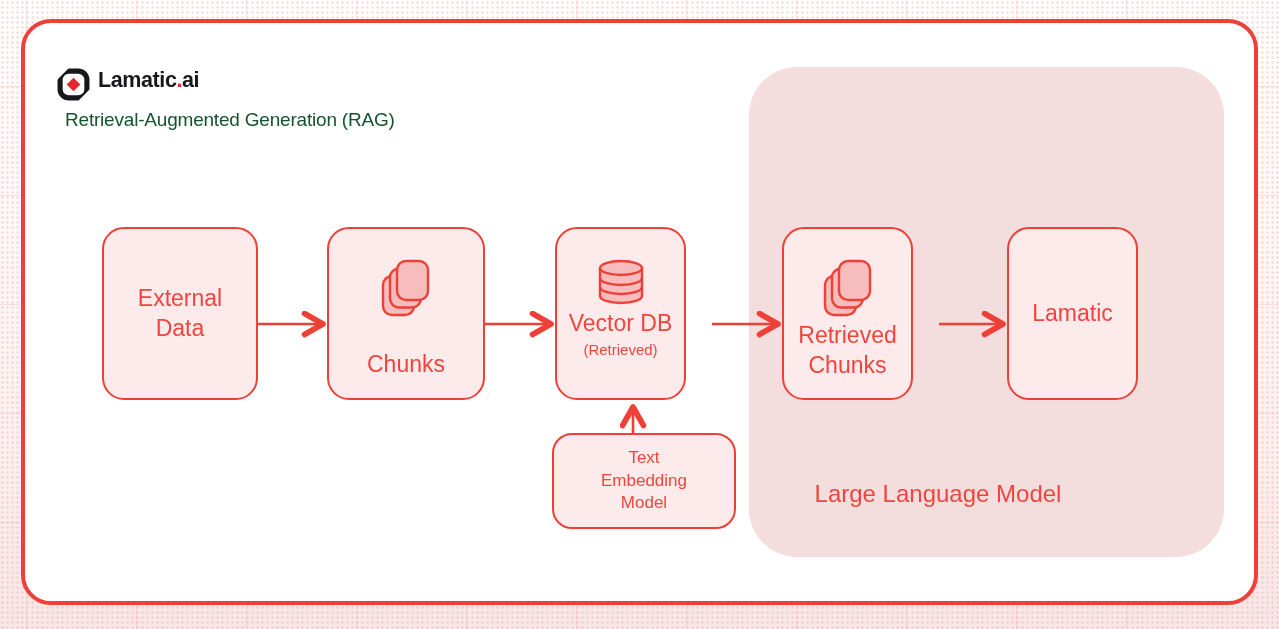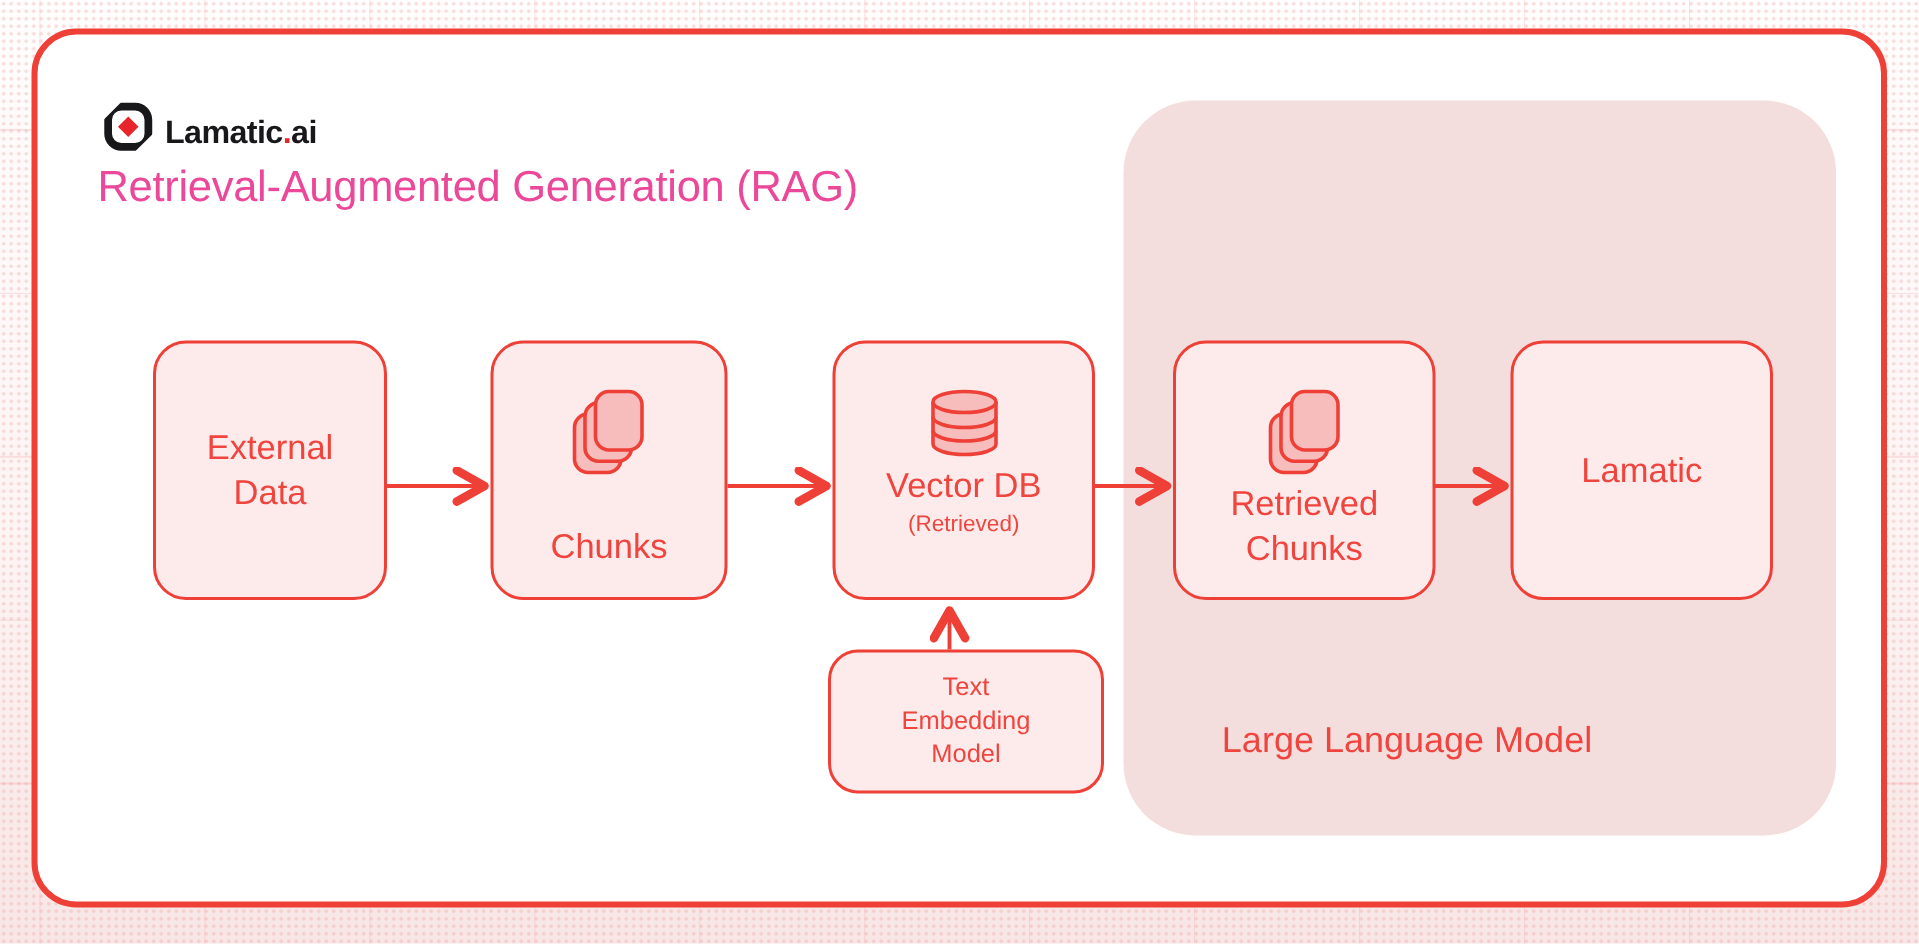--- a/index.html
+++ b/index.html
@@ -14,39 +14,39 @@
       linear-gradient(180deg,#fffdfd 0%, #fdf4f4 55%, #f8e6e6 100%);
     background-size:5px 5px, auto, auto, auto;
     background-position:0 0, -83px 0, 0 -22px, 0 0;
   }
   .card{
     position:absolute;left:21px;top:19px;width:1237px;height:586px;
     box-sizing:border-box;border:4px solid #ee4037;border-radius:30px;
     background:#ffffff;
   }
   
-  .logo-row{position:absolute;left:44px;top:45px;display:flex;align-items:flex-end;gap:8px;}
+  .logo-row{position:absolute;left:32px;top:45px;display:flex;align-items:flex-start;gap:8px;}
   .logo-text{font-size:21.5px;font-weight:800;color:#18181b;letter-spacing:-0.4px;}
   .logo-text .dot{color:#e8252b;}
   .page-title{
-    position:absolute;left:40px;top:86px;font-size:29px;font-weight:500;
-    color:#ec4899;letter-spacing:-0.2px;
+    position:absolute;left:40px;top:86px;font-size:19px;font-weight:500;
+    color:#14532d;letter-spacing:-0.2px;
   }
   
   .llm-region{
     position:absolute;left:724px;top:44px;width:475px;height:490px;
     background:#f3dddd;border-radius:48px;
   }
   .llm-label{
     position:absolute;left:724px;top:457px;width:378px;text-align:center;
     font-size:24px;color:#ef453e;font-weight:400;
   }
   
   .node{
-    position:absolute;box-sizing:border-box;width:175px;height:173px;
+    position:absolute;box-sizing:border-box;width:131px;height:173px;
     background:#fdeaea;border:2.5px solid #ee4037;border-radius:22px;
     display:flex;flex-direction:column;align-items:center;justify-content:center;
     color:#ef453e;text-align:center;
   }
   .node .node-label{font-size:23px;line-height:1.3;max-width:122px;}
   .node .node-sublabel{font-size:15px;margin-top:2px;}
   .node.has-icon{justify-content:flex-start;padding-top:30px;}
   .node.has-icon .node-label{margin-top:4px;}
   .node-external{left:77px;top:204px;width:156px;}
   .node-chunks{left:302px;top:204px;width:158px;gap:29px;}

